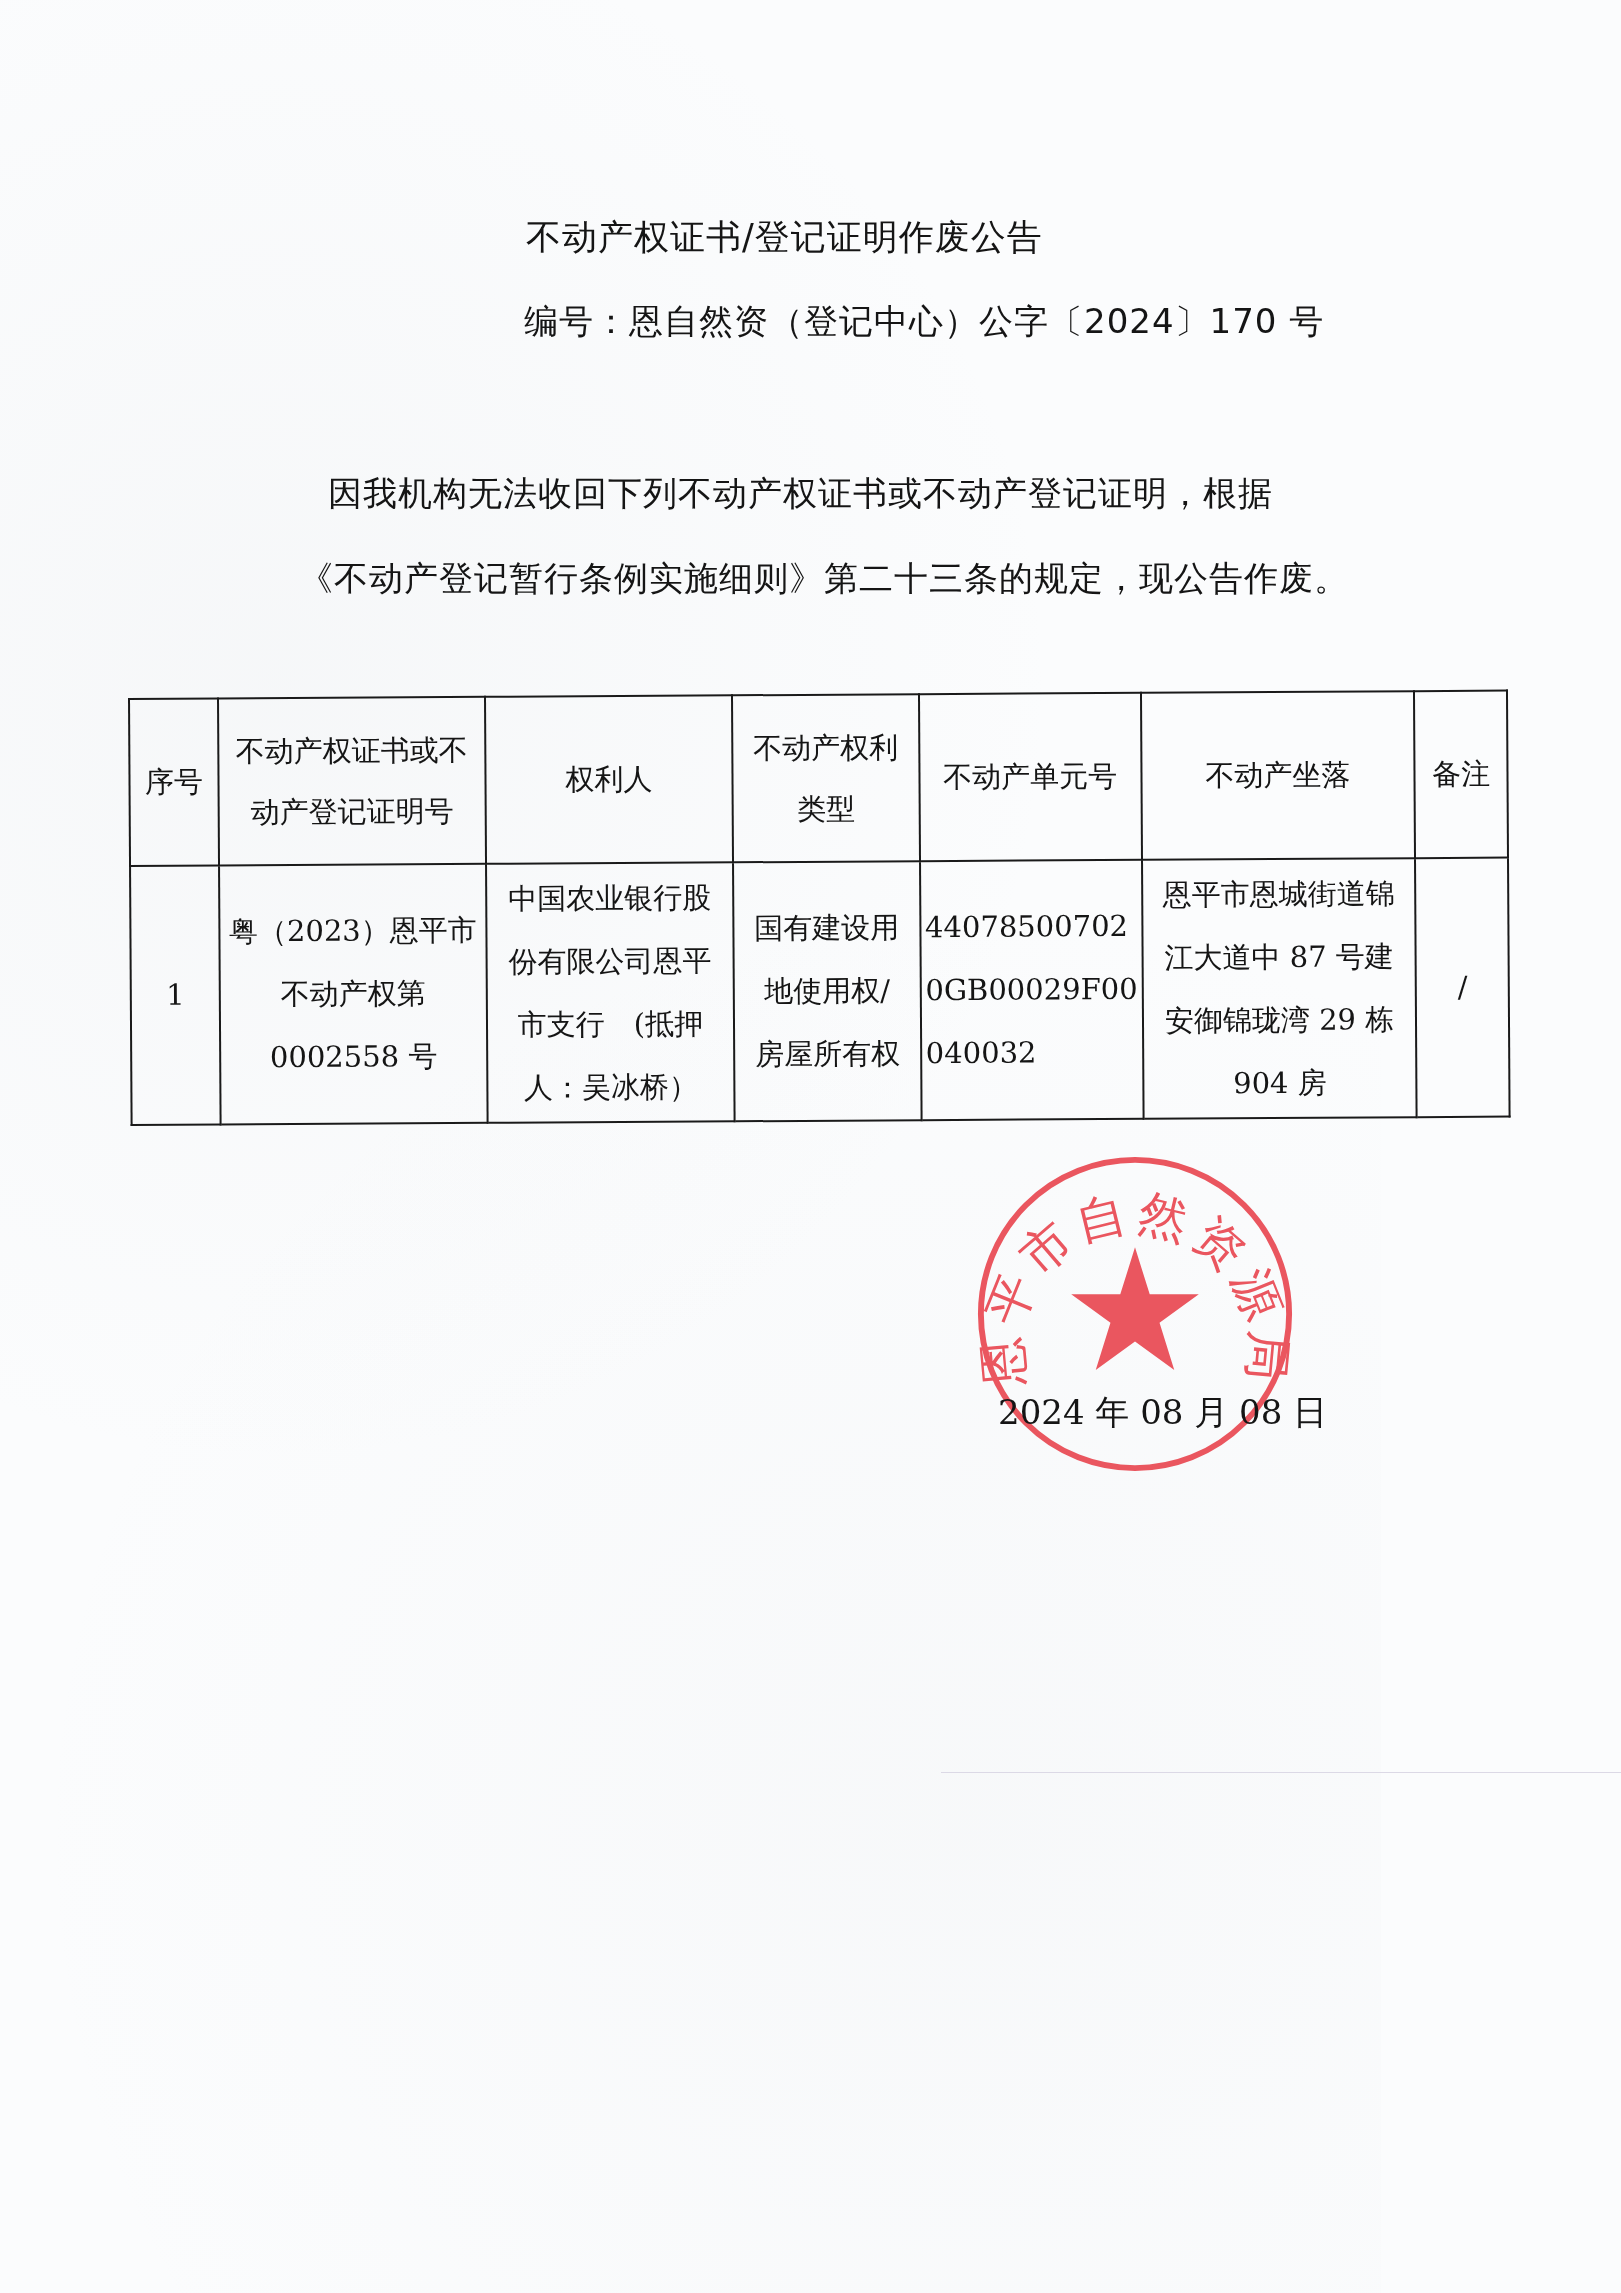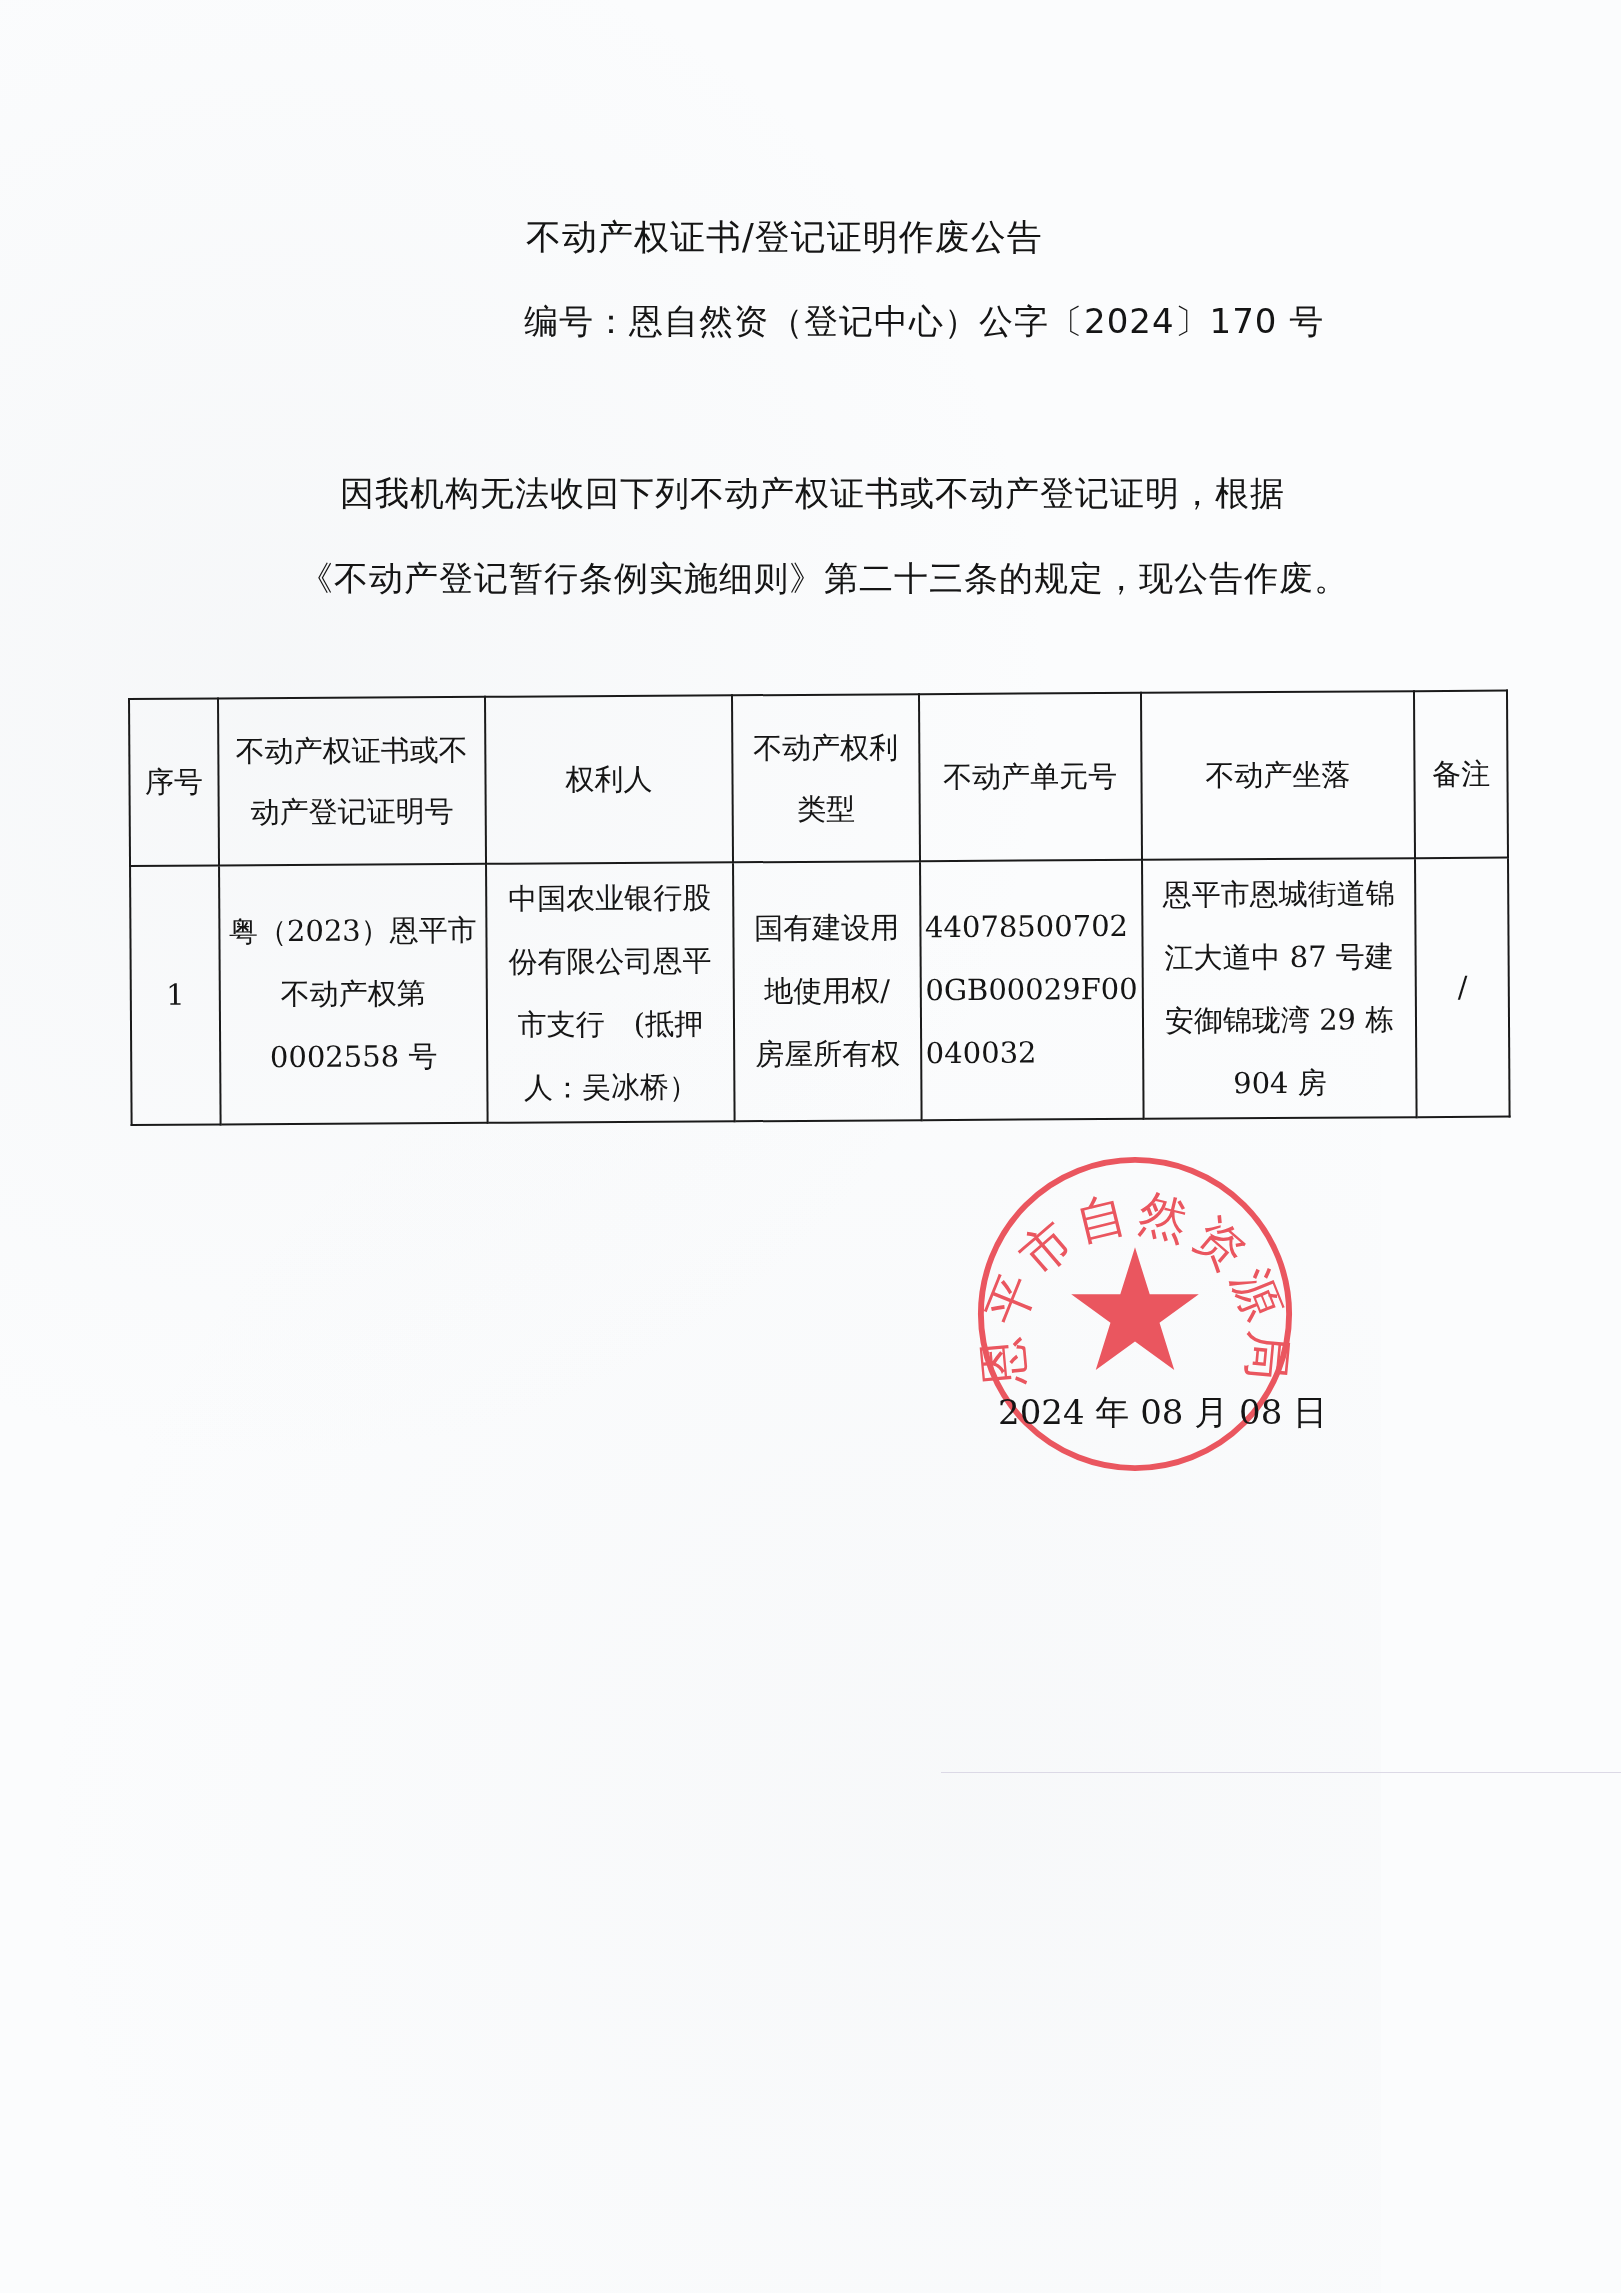--- a/index.html
+++ b/index.html
@@ -45,21 +45,21 @@
     color: #151515;
     text-align: right;
   }
   .body-line {
     position: absolute;
     font-size: 34px;
     white-space: nowrap;
     color: #151515;
     letter-spacing: 1px;
   }
-  .body-line.l1 { left: 328px; top: 471px; margin-left: 12px; }
+  .body-line.l1 { left: 328px; top: 471px; }
   .body-line.l2 { left: 253px; top: 556px; margin-left: 46px; }
 
   table.records {
     position: absolute;
     left: 128px;
     top: 698px;
     width: 1380px;
     border-collapse: collapse;
     transform: rotate(-0.35deg);
     transform-origin: left top;

